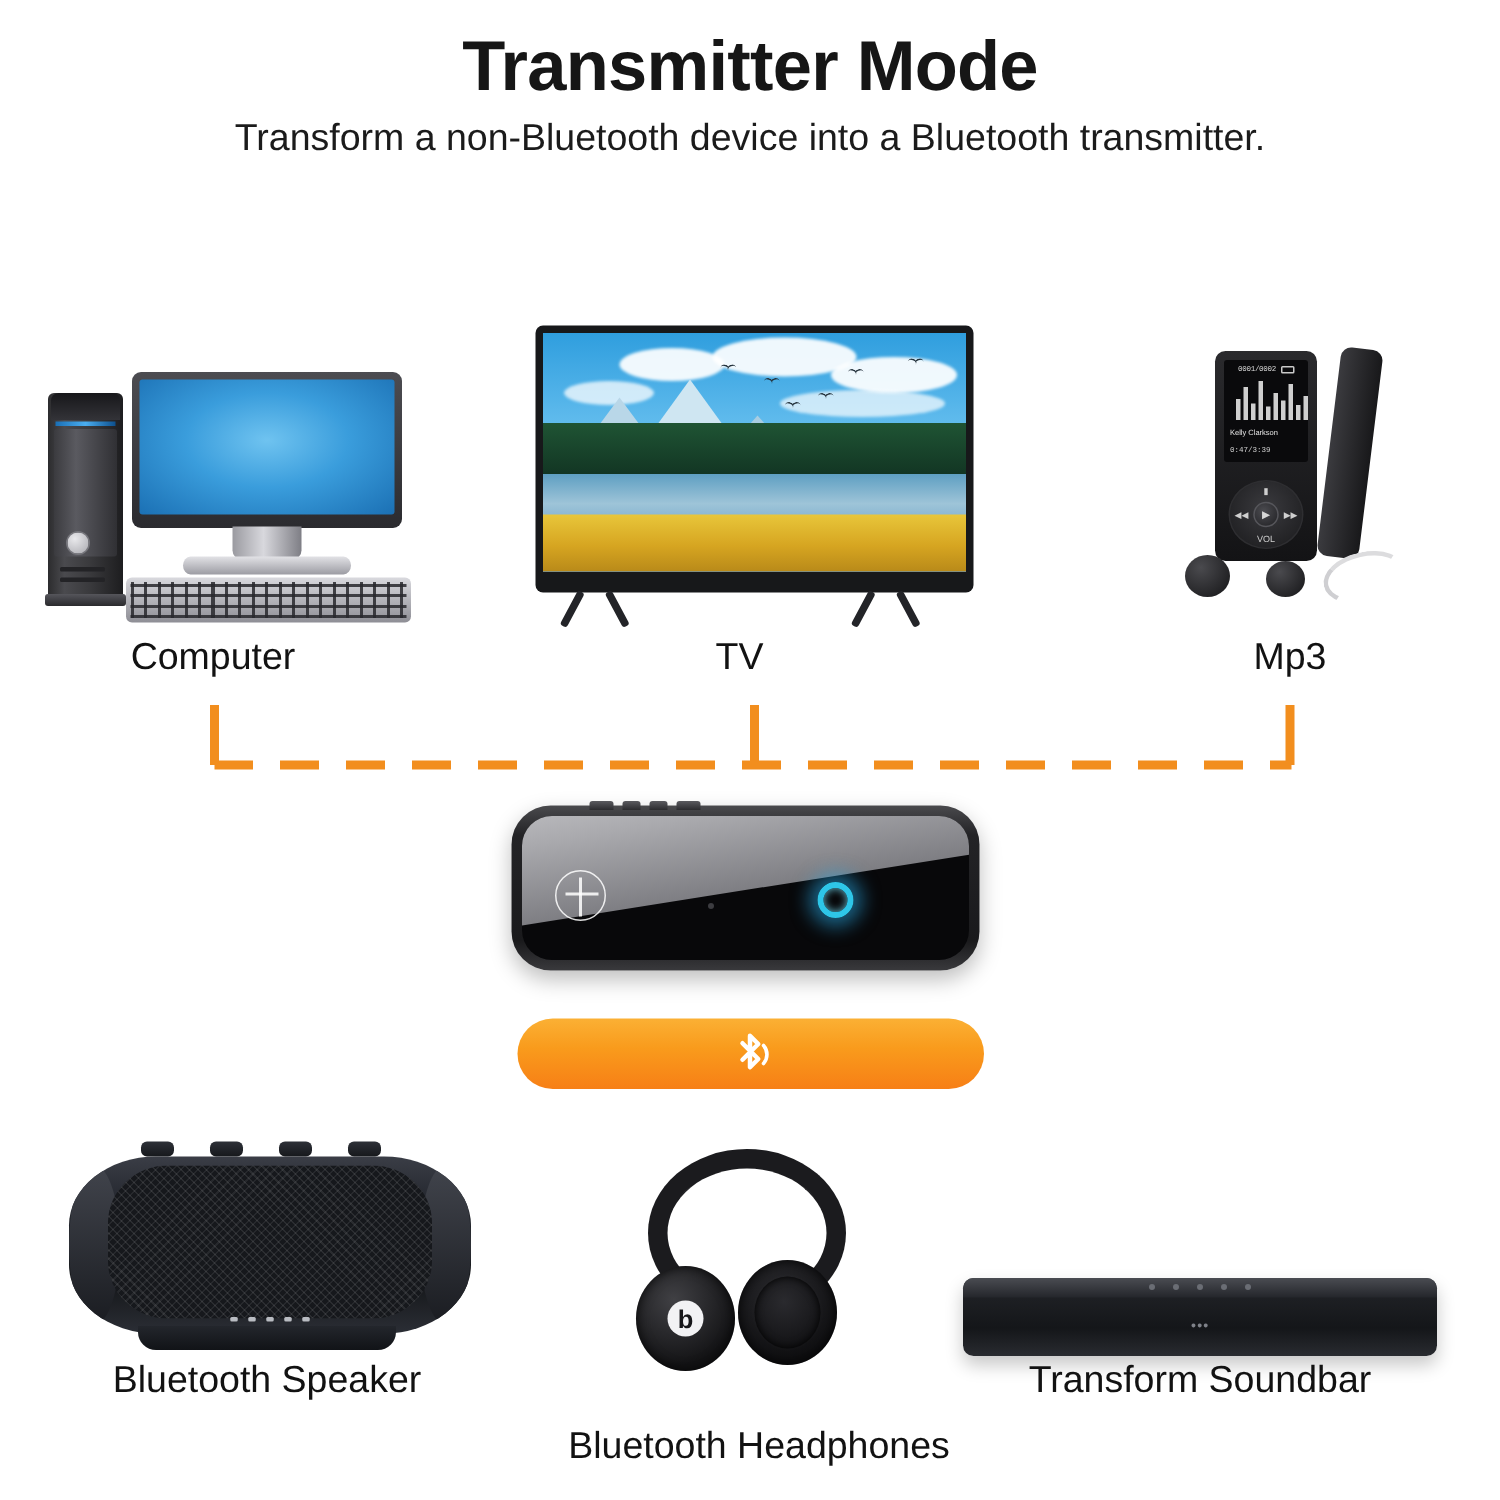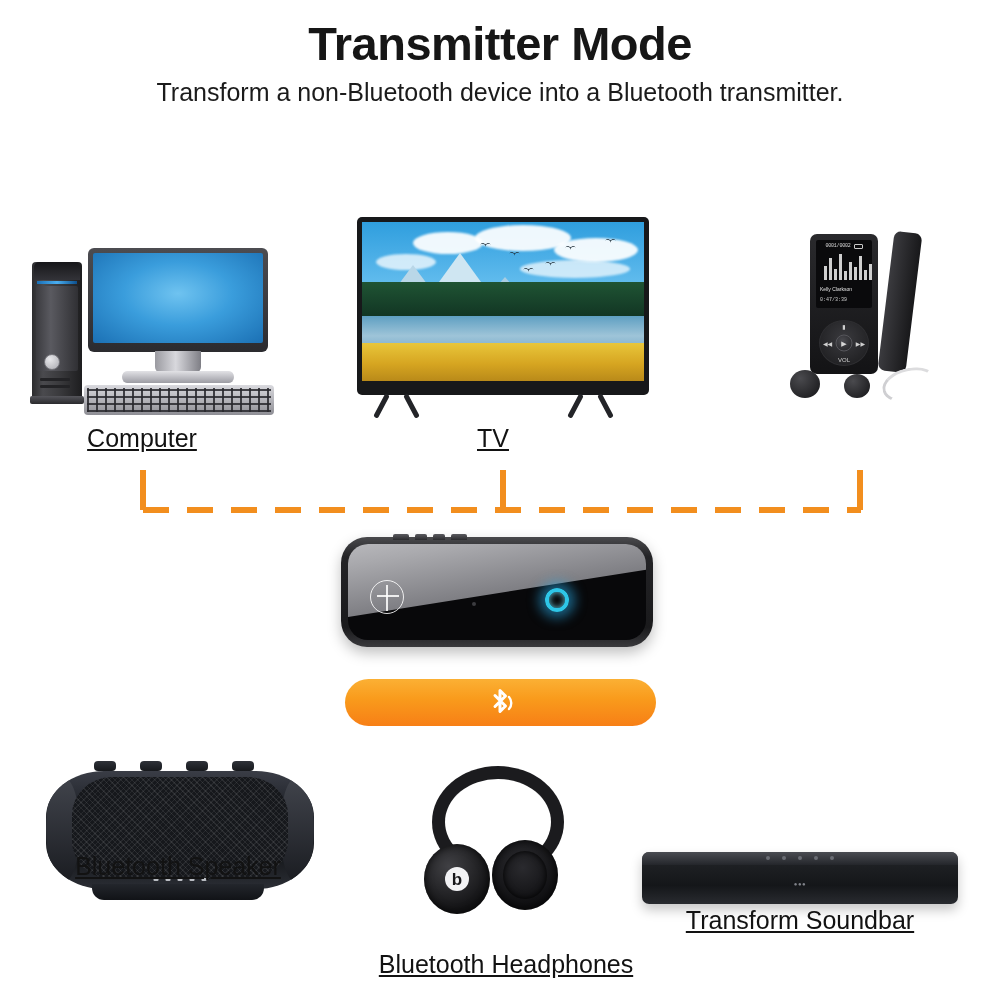--- a/index.html
+++ b/index.html
@@ -48,21 +48,20 @@
   .dash-v {
     position: absolute; width: 6px; background: var(--or);
   }
   :root { --or: #F28E1E; }
 
   
   .caption {
     position: absolute; text-align: center;
     font-size: 25px; font-weight: 500; color: #121212;
     white-space: nowrap;
-    text-decoration: underline;
   }
 
   
   #computer { position: absolute; left: 12px; top: 248px; width: 262px; height: 160px; }
   .pc-tower {
     position: absolute; left: 20px; top: 14px; width: 50px; height: 137px;
     background: linear-gradient(90deg,#2c2c2e 0%,#4a4a4e 22%,#3a3a3d 55%,#1d1d1f 100%);
     border-radius: 4px 4px 3px 3px;
   }
   .pc-tower .top-cap {
@@ -412,20 +411,21 @@
         <b style="left:3px;top:50%;transform:translateY(-50%)">◀◀</b>
         <b style="right:3px;top:50%;transform:translateY(-50%)">▶▶</b>
         <b style="left:50%;bottom:2px;transform:translateX(-50%)">VOL</b>
         <span class="ctr">▶</span>
       </div>
     </div>
     <div class="earbud" style="left:4px;top:142px;width:30px;height:28px;"></div>
     <div class="earbud" style="left:58px;top:146px;width:26px;height:24px;"></div>
     <div class="ear-band"></div>
   </div>
+  <div class="caption" style="left:760px; top:424px; width:200px;">Mp3</div>
 
   <div class="dash-v" style="left:140px; top:470px; height:40px;"></div>
   <div class="dash-v" style="left:500px; top:470px; height:40px;"></div>
   <div class="dash-v" style="left:857px; top:470px; height:40px;"></div>
   <div class="dash-h"></div>
 
   <div id="adapter">
     <div class="adp-shell">
       <div class="adp-face">
         <div class="adp-gloss"></div>
@@ -465,21 +465,21 @@
       <div class="spk-leds">
         <i></i>
           <i></i>
           <i></i>
           <i></i>
           <i></i>
       </div>
     </div>
     <div class="spk-foot"></div>
   </div>
-  <div class="caption" style="left:28px; top:852px; width:300px;">Bluetooth Speaker</div>
+  <div class="caption" style="left:28px; top:906px; width:300px;">Bluetooth Speaker</div>
 
   <div id="headphones">
     <div class="hp-band"></div>
     <div class="hp-cup hp-cup-l">
       <div class="hp-logo">b</div>
     </div>
     <div class="hp-cup hp-cup-r">
       <div class="hp-pad"></div>
     </div>
   </div>

